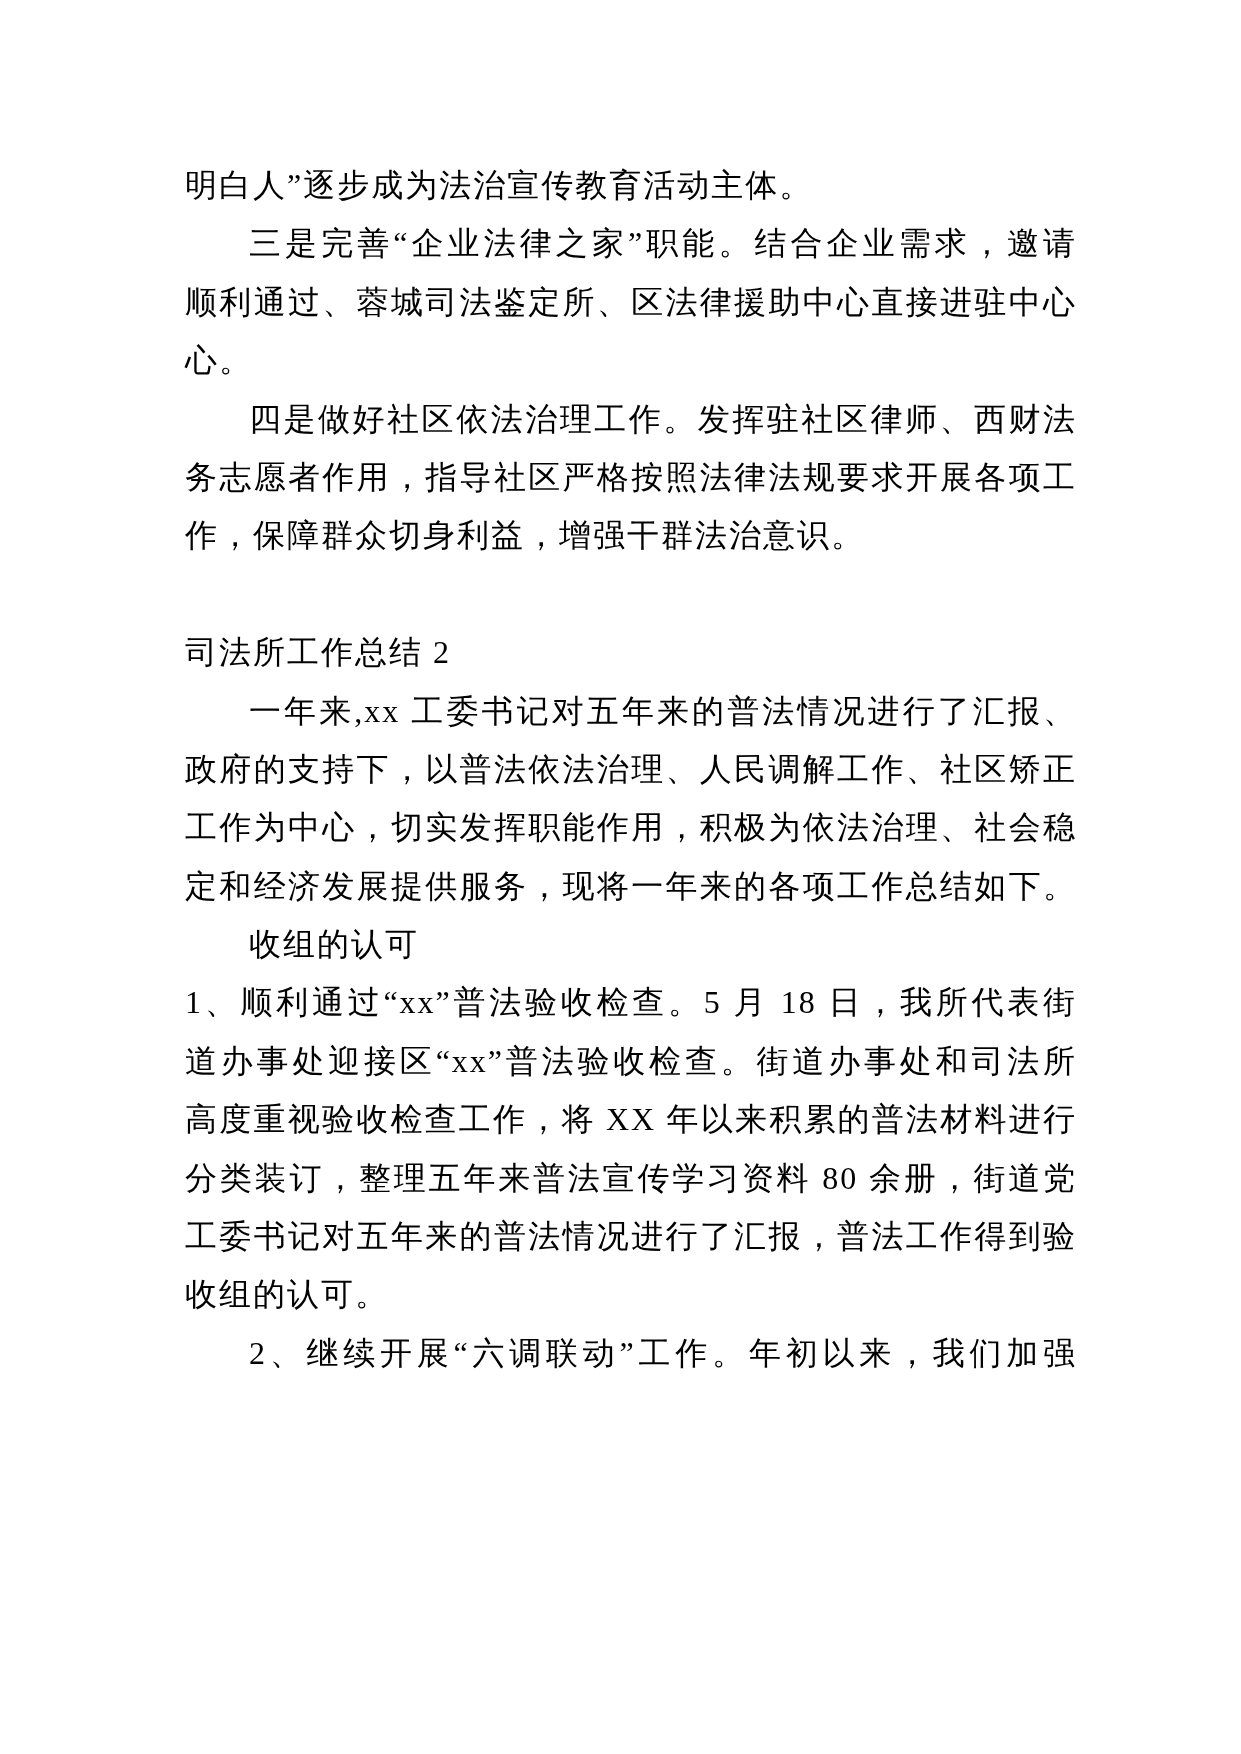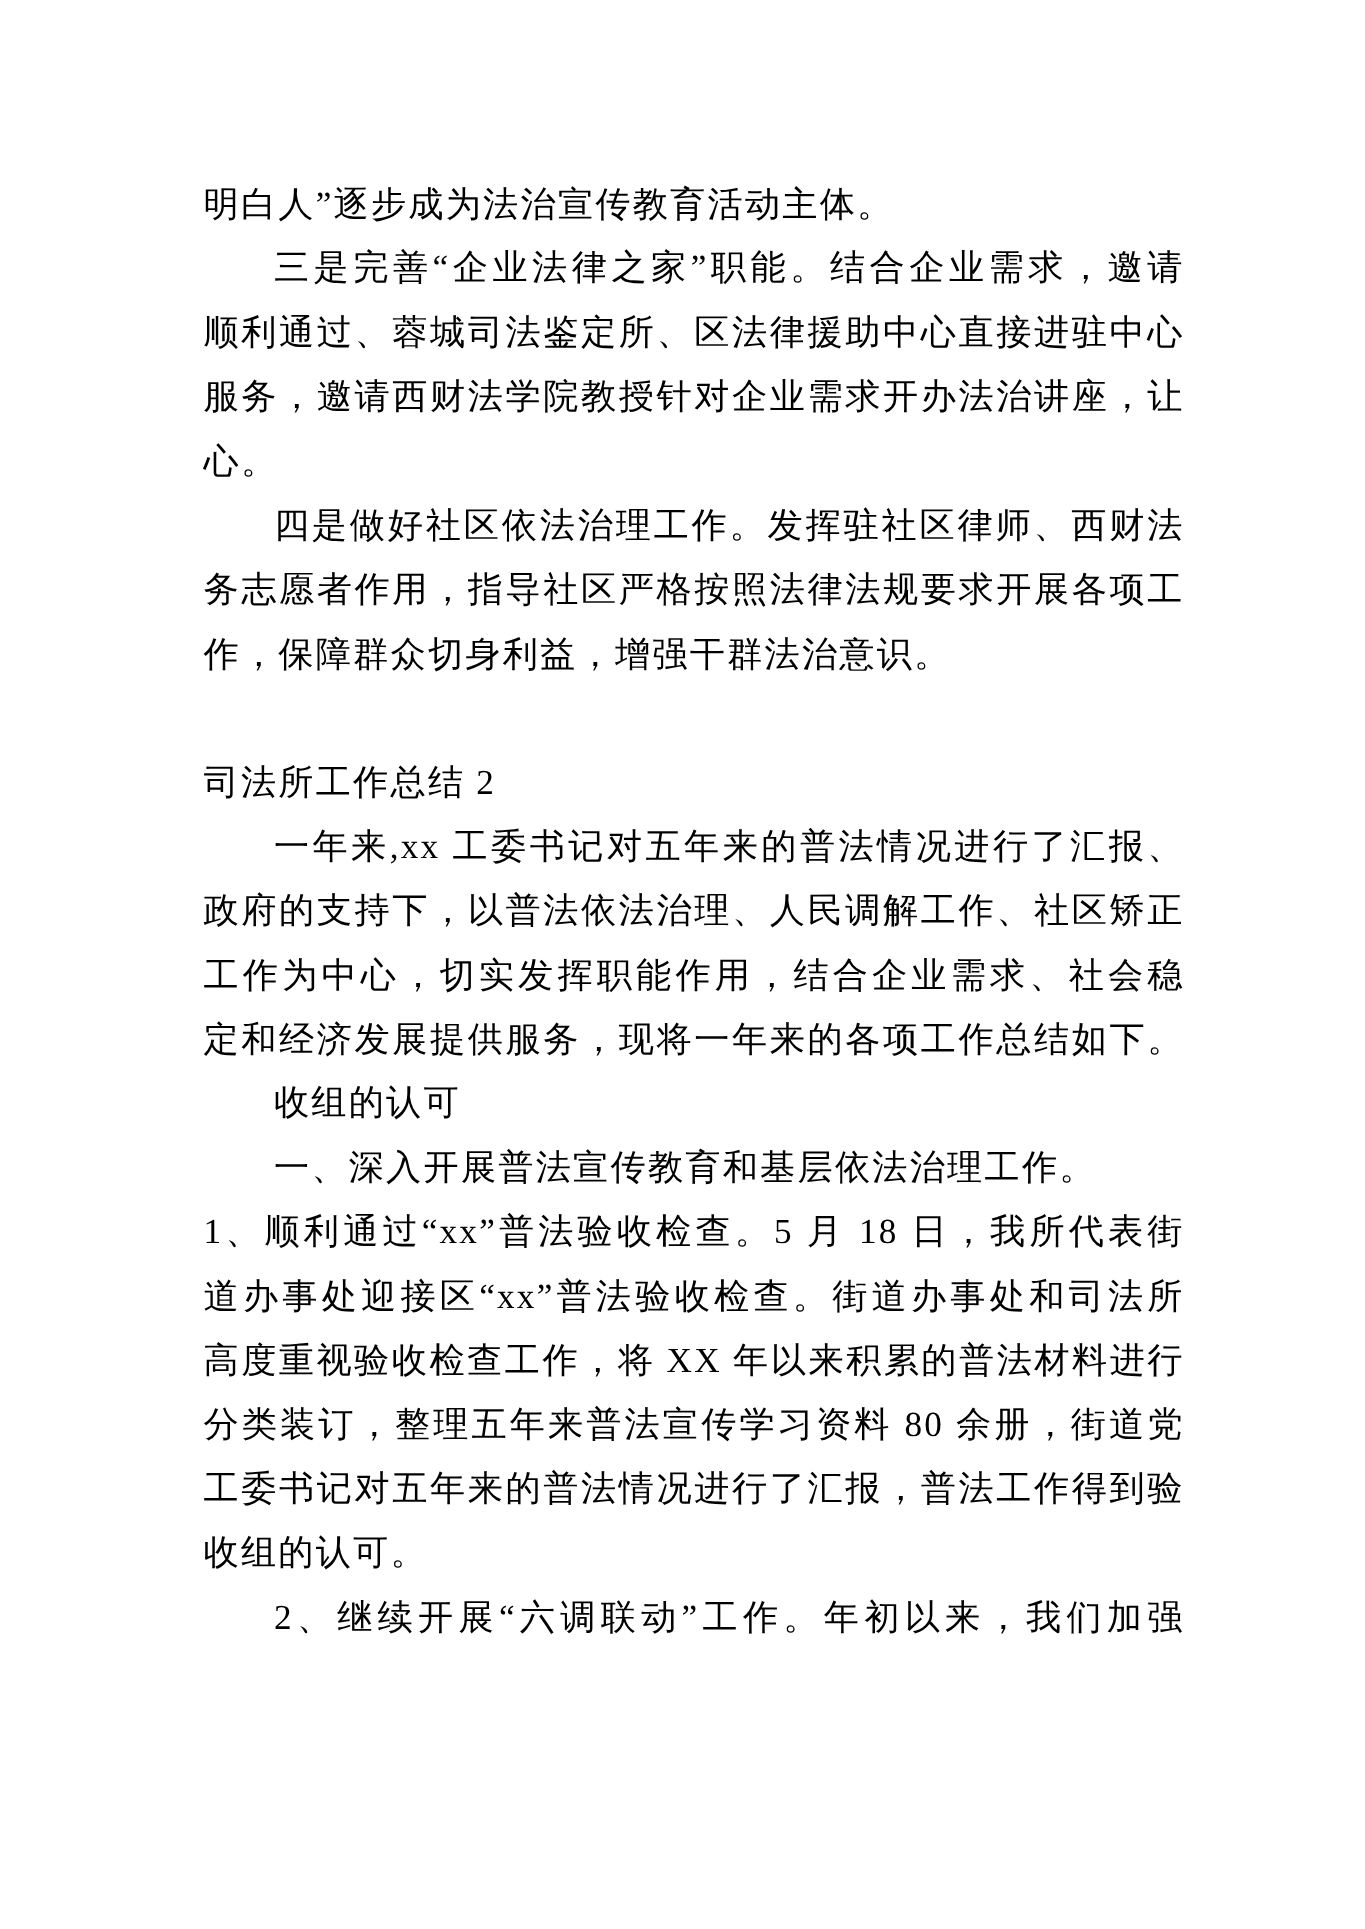--- a/index.html
+++ b/index.html
@@ -41,33 +41,31 @@
   }
 </style>
 </head>
 <body>
 
 <div class="page">
   <div>
       <div class="line">明白人”逐步成为法治宣传教育活动主体。</div>
       <div class="line indent fill">三是完善“企业法律之家”职能。结合企业需求，邀请</div>
       <div class="line fill">顺利通过、蓉城司法鉴定所、区法律援助中心直接进驻中心</div>
-      <div class="line fill">服务，邀请西财法学院教授针对企业需求开办法治讲座，让</div>
       <div class="line">心。</div>
       <div class="line indent fill">四是做好社区依法治理工作。发挥驻社区律师、西财法</div>
       <div class="line fill">务志愿者作用，指导社区严格按照法律法规要求开展各项工</div>
       <div class="line">作，保障群众切身利益，增强干群法治意识。</div>
       <div class="line blank"></div>
       <div class="line">司法所工作总结 2</div>
       <div class="line indent fill">一年来,xx 工委书记对五年来的普法情况进行了汇报、</div>
       <div class="line fill">政府的支持下，以普法依法治理、人民调解工作、社区矫正</div>
-      <div class="line fill">工作为中心，切实发挥职能作用，结合企业需求、社会稳</div>
+      <div class="line fill">工作为中心，切实发挥职能作用，积极为依法治理、社会稳</div>
       <div class="line fill">定和经济发展提供服务，现将一年来的各项工作总结如下。</div>
       <div class="line indent">收组的认可</div>
-      <div class="line indent">一、深入开展普法宣传教育和基层依法治理工作。</div>
       <div class="line fill">1、顺利通过“xx”普法验收检查。5 月 18 日，我所代表街</div>
       <div class="line fill">道办事处迎接区“xx”普法验收检查。街道办事处和司法所</div>
       <div class="line fill">高度重视验收检查工作，将 XX 年以来积累的普法材料进行</div>
       <div class="line fill">分类装订，整理五年来普法宣传学习资料 80 余册，街道党</div>
       <div class="line fill">工委书记对五年来的普法情况进行了汇报，普法工作得到验</div>
       <div class="line">收组的认可。</div>
       <div class="line indent fill">2、继续开展“六调联动”工作。年初以来，我们加强</div>
     </div>
 </div>
 

